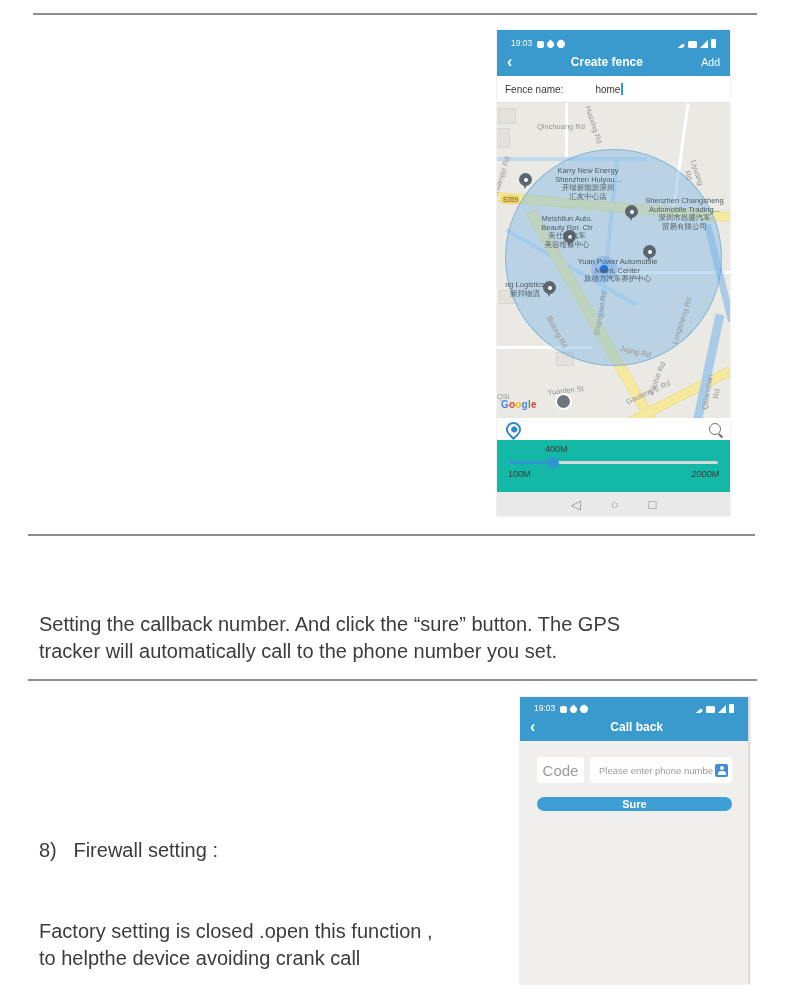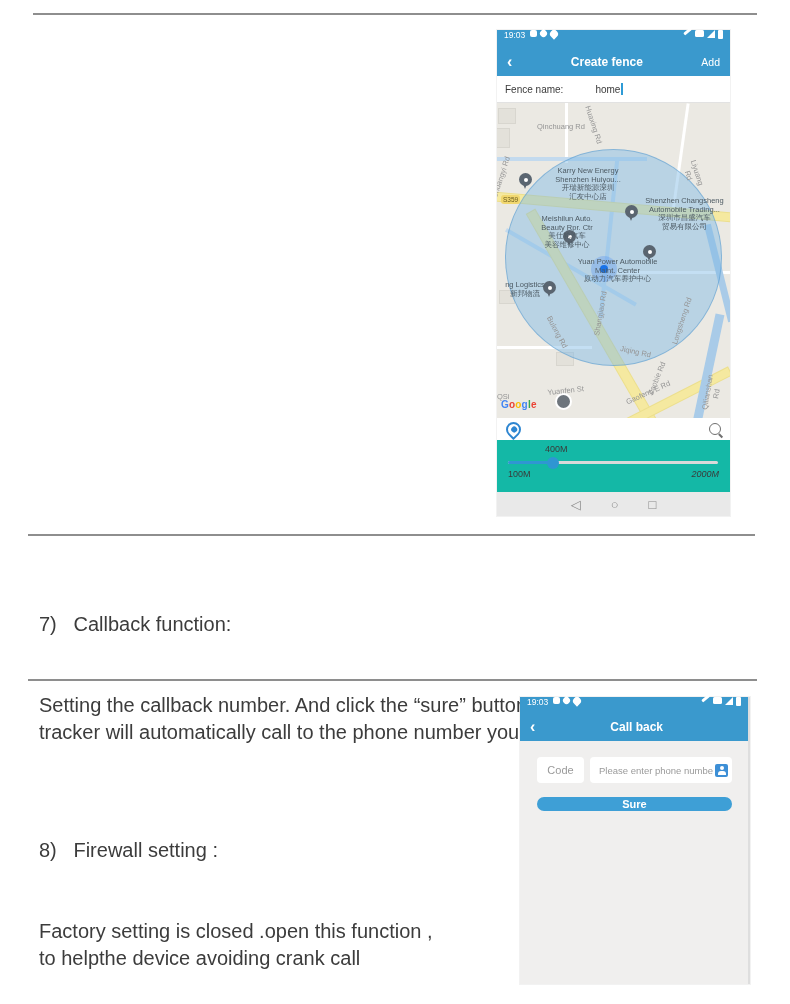--- a/index.html
+++ b/index.html
@@ -13,21 +13,21 @@
   .txt{position:absolute;color:#3c3c3c;font-size:20px;line-height:27px;white-space:pre-wrap;}
   .txt .h{white-space:pre-wrap;}
   .s6{left:46px;top:167px;width:420px;}
   .s7{left:39px;top:557px;width:700px;}
   .s8{left:39px;top:783px;width:520px;}
 
   
   .phone{position:absolute;background:#fff;box-shadow:0 0 0 1px rgba(0,0,0,0.05);}
   .p1{left:497px;top:30px;width:233px;height:486px;}
   .sbar{position:absolute;left:0;top:0;right:0;height:18px;background:#3a99cd;
-        display:flex;align-items:flex-start;padding:0 7px;box-sizing:border-box;gap:3px;}
+        display:flex;align-items:flex-end;padding:0 14px;box-sizing:border-box;gap:3px;}
   .time{color:#fff;font-size:8.5px;margin-right:2px;}
   .spacer{flex:1;}
   .sic{display:inline-block;}
   .sq{width:7px;height:7px;background:#fff;border-radius:2px;}
   .leaf{width:7px;height:7px;background:#fff;border-radius:0 50% 50% 50%;transform:rotate(45deg);}
   .pinic{width:8px;height:8px;background:#fff;border-radius:50% 50% 50% 0;transform:rotate(-45deg);}
   .pen{width:9px;height:2.5px;background:#fff;transform:rotate(-40deg);border-radius:1px;}
   .mms{width:9px;height:7px;background:#fff;border-radius:1.5px;}
   .sig{width:0;height:0;border-left:8px solid transparent;border-bottom:8px solid #fff;}
   .bat{width:5px;height:9px;background:#fff;border-radius:1px;}
@@ -90,21 +90,21 @@
   .navbar{position:absolute;left:0;top:462px;right:0;height:24px;background:#e9e9e9;
         display:flex;align-items:center;justify-content:center;gap:30px;color:#8a8a8a;font-size:13px;}
   .navbar span{cursor:pointer;}
 
   
   .p2{left:520px;top:697px;width:230px;height:287px;border-right:2px solid #dedede;box-sizing:border-box;}
   .p2 .sbar{height:16px;}
   .p2 .hdr{top:16px;}
   .p2body{position:absolute;left:0;top:44px;right:0;bottom:0;background:#f0efee;}
   .codebox{position:absolute;left:17px;top:16px;width:47px;height:26px;background:#fff;border-radius:4px;
-        display:flex;align-items:center;justify-content:center;font-size:11px;color:#9a9a9a;}
+        display:flex;align-items:center;justify-content:center;font-size:15px;color:#9a9a9a;}
   .phonebox{position:absolute;left:70px;top:16px;width:142px;height:26px;background:#fff;border-radius:4px;
         display:flex;align-items:center;padding:0 4px 0 7px;box-sizing:border-box;}
   .phonebox input{border:none;outline:none;flex:1;min-width:0;font-size:9.5px;color:#555;
         font-family:"Liberation Sans",sans-serif;background:transparent;}
   .phonebox input::placeholder{color:#9a9a9a;}
   .contact{width:13px;height:13px;background:#3d8fd6;border-radius:2px;position:relative;flex:none;}
   .contact::before{content:"";position:absolute;left:4.5px;top:2.5px;width:4px;height:4px;border-radius:50%;background:#fff;}
   .contact::after{content:"";position:absolute;left:2.5px;top:7.5px;width:8px;height:4px;border-radius:3px 3px 0 0;background:#fff;}
   .surebtn{position:absolute;left:17px;top:56px;width:195px;height:14px;background:#3e9fd6;border-radius:13px;
         color:#fff;font-size:11px;font-weight:bold;display:flex;align-items:center;justify-content:center;cursor:pointer;}
@@ -113,21 +113,20 @@
 <body>
 
 <div class="page">
 
   <div class="divider d1"></div>
   <div class="divider d2"></div>
   <div class="divider d3"></div>
 
 
   <section class="txt s7">
-    <div class="h">7)   Callback function:</div>
     <div class="b">Setting the callback number. And click the “sure” button. The GPS
 tracker will automatically call to the phone number you set.</div>
   </section>
 
   <section class="txt s8">
     <div class="h">8)   Firewall setting :</div>
     <div class="b">Factory setting is closed .open this function ,
 to helpthe device avoiding crank call</div>
   </section>
 

